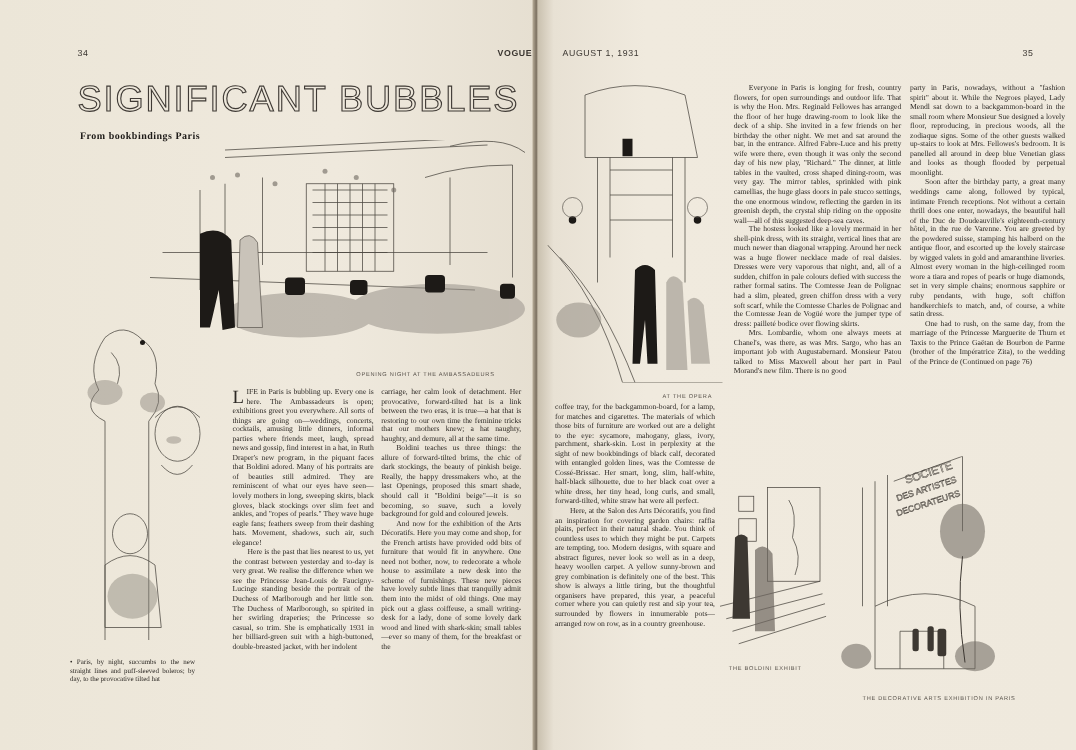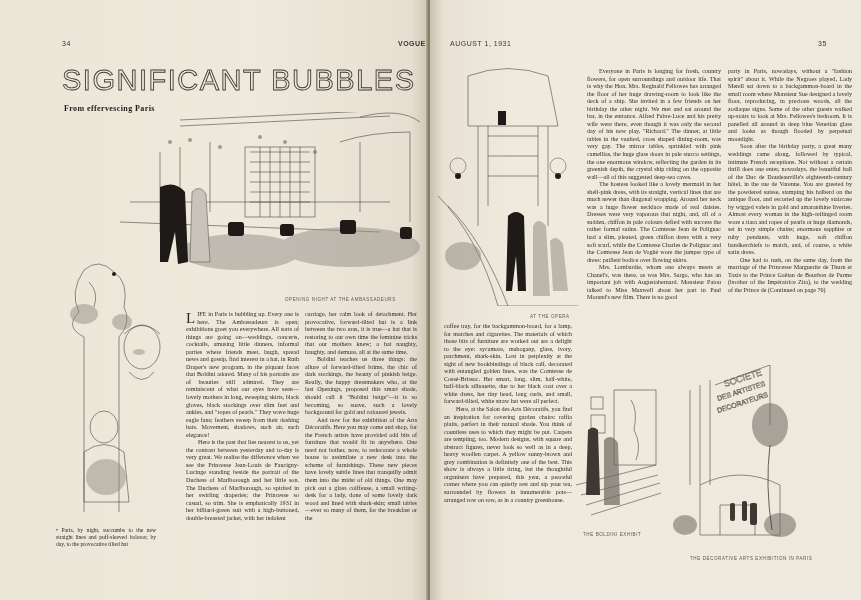--- a/index.html
+++ b/index.html
@@ -1,19 +1,19 @@
 <!DOCTYPE html>
 <html><head>
 <meta charset="utf-8">
 <style>
   html, body { margin:0; padding:0; }
   body { width:861px; height:600px; overflow:hidden; background:#e7e0d3; font-family:"Liberation Serif", serif; color:#2a2622; }
   .spread { position:relative; width:861px; height:600px; }
   .page { position:absolute; top:0; height:600px; background:#efe9dc; overflow:hidden; }
-  .page.left { left:0; width:428px; background:linear-gradient(to right,#ece6d8 0%,#efe9dd 60%,#e6dfd1 96%,#cfc6b5 100%); }
+  .page.left { left:0; width:428px; background:linear-gradient(to right,#ece6d8 0%,#efe9dd 60%,#e6dfd1 96%,#cfc6b5 100%);padding-left:20px; }
   .page.right { left:430px; width:431px; background:linear-gradient(to right,#c9c0ae 0%,#e8e1d4 3%,#f0eade 20%,#efe9dd 100%); }
   .gutter { position:absolute; left:426px; top:0; width:6px; height:600px; background:linear-gradient(to right,#b9ae9a,#7d7262,#cfc4b1); }
   .folio { position:absolute; top:40px; font-family:"Liberation Sans", sans-serif; font-size:7px; letter-spacing:0.5px; color:#3a3530; }
   .title { position:absolute; left:62px; top:64px; font-family:"Liberation Sans", sans-serif; font-weight:100; font-size:29px; letter-spacing:1.5px; color:#4a4540; -webkit-text-stroke:0.2px #4a4540; font-stretch:condensed; }
   .title span { font-weight:normal; color:transparent; -webkit-text-stroke:0.9px #3f3a35; }
   .subtitle { position:absolute; left:64px; top:104px; font-family:"Liberation Serif", serif; font-weight:bold; font-size:8px; letter-spacing:0.4px; color:#1e1b18; }
   .illus { position:absolute; }
   .caption { position:absolute; font-family:"Liberation Sans", sans-serif; font-size:4.5px; letter-spacing:0.6px; color:#5a544d; text-transform:uppercase; }
   .col { position:absolute; font-size:6.1px; line-height:7.55px; text-align:justify; color:#2d2925; hyphens:auto; }
   .col p { margin:0; text-indent:12px; }
@@ -24,21 +24,21 @@
 </head>
 <body>
 
 <div class="spread">
 
   <div class="page left">
     <div class="folio" style="left:62px;">34</div>
     <div class="folio" style="left:398px; font-weight:bold;">VOGUE</div>
 
     <div class="title"><span>SIGNIFICANT BUBBLES</span></div>
-    <div class="subtitle">From effervescing Paris</div>
+    <div class="subtitle">From bookbindings Paris</div>
 
     <svg class="illus" style="left:60px; top:112px;" width="370" height="190" viewBox="0 0 370 190">
       <g stroke="#4a453f" stroke-width="0.6" fill="none">
         <path d="M120 8 L330 -2 M120 14 L330 4 M300 5 Q340 -5 360 10"></path>
         <path d="M100 40 L100 120 M120 35 L120 110 M150 30 L150 100"></path>
         <rect x="185" y="35" width="70" height="70"></rect>
         <path d="M190 40 L250 40 M190 50 L250 50 M190 60 L250 60 M190 70 L250 70 M190 80 L250 80 M190 90 L250 90 M200 35 L200 105 M210 35 L210 105 M220 35 L220 105 M230 35 L230 105 M240 35 L240 105"></path>
         <path d="M70 90 L330 90 M60 110 L320 120"></path>
         <path d="M280 30 Q310 20 350 20 L350 110 M300 30 L300 100"></path>
       </g>

